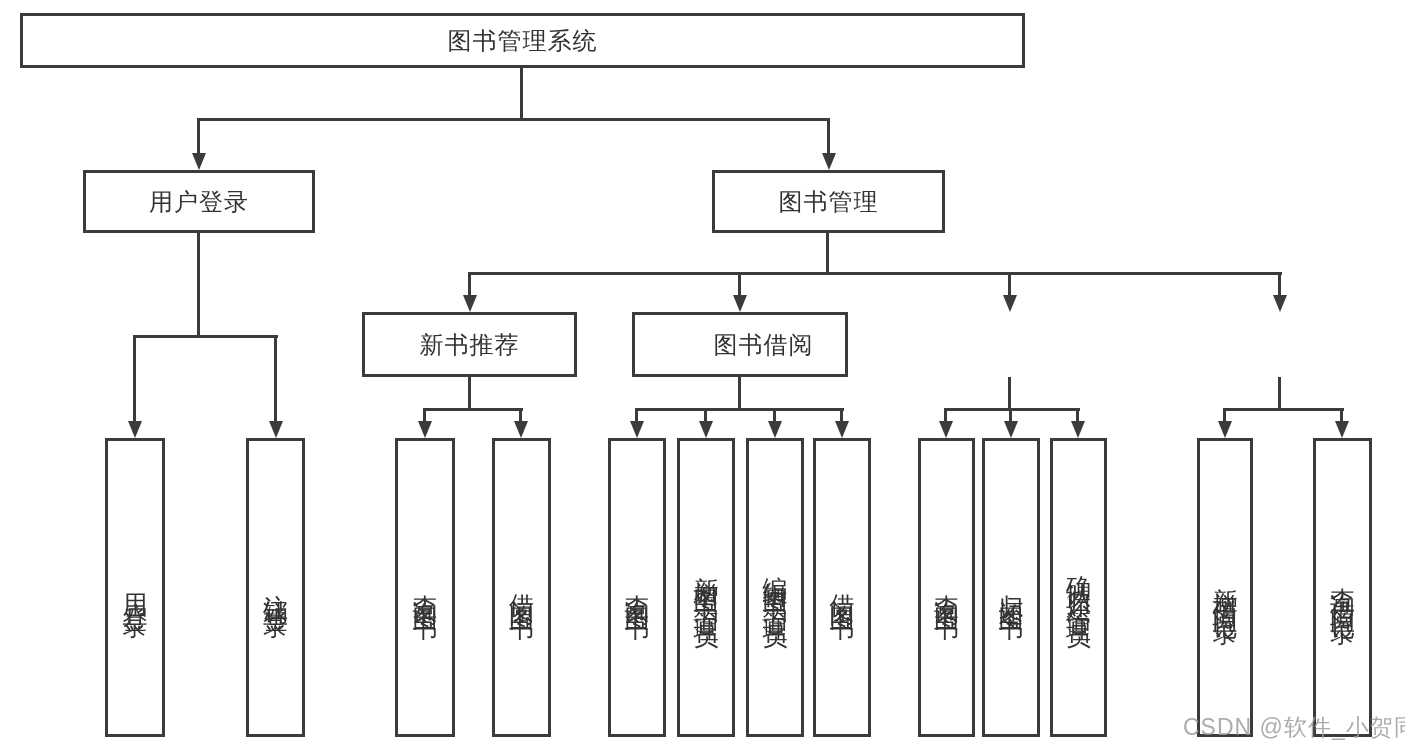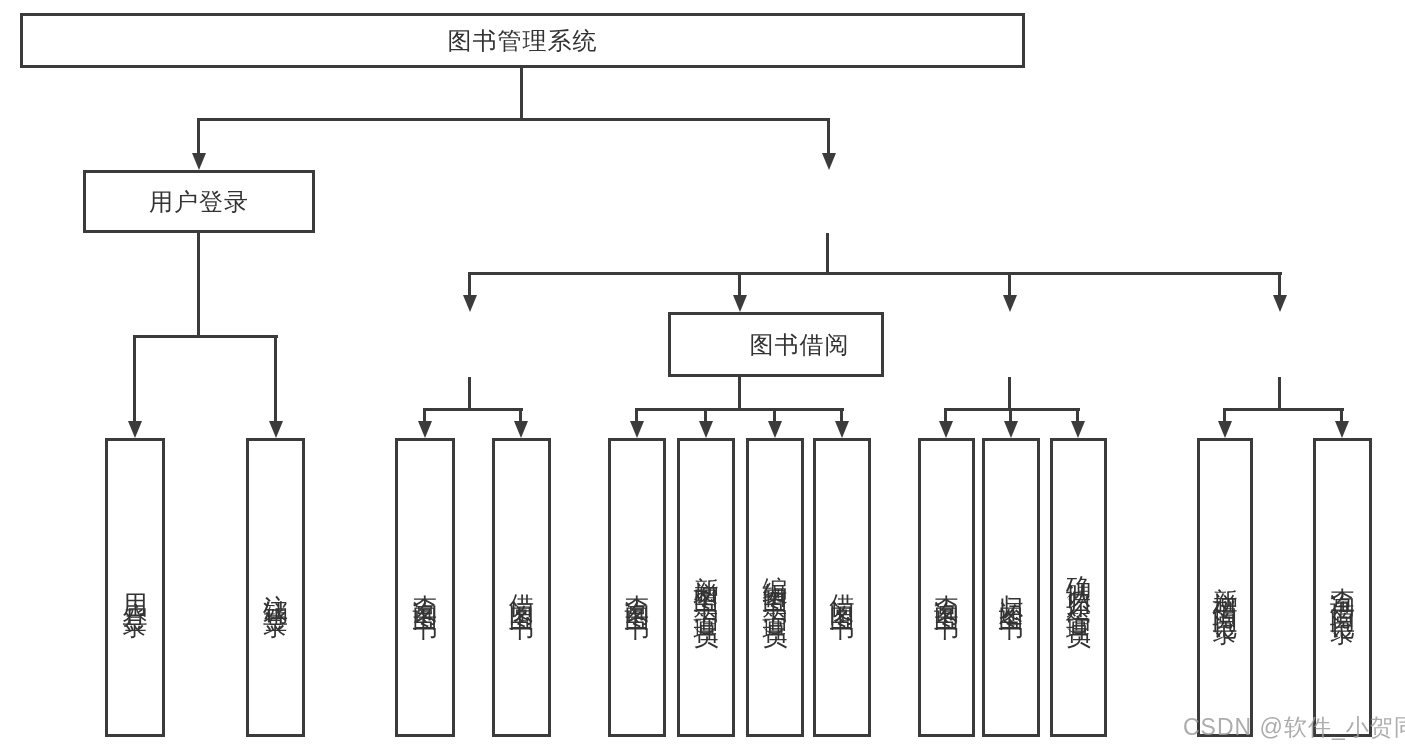--- a/index.html
+++ b/index.html
@@ -51,40 +51,46 @@
   <div class="vline" style="left:520px;top:68px;height:50px;"></div>
   <div class="hline" style="left:197px;top:118px;width:633px;"></div>
   <div class="vline" style="left:197px;top:118px;height:36px;"></div>
   <div class="arrow" style="left:192px;top:153px;"></div>
   <div class="vline" style="left:827px;top:118px;height:36px;"></div>
   <div class="arrow" style="left:822px;top:153px;"></div>
 
   <div class="node h" style="left:83px;top:170px;width:232px;height:63px;">
     <span>用户登录</span>
   </div>
+  <div class="node h" style="left:712px;top:170px;width:233px;height:63px;">
+    <span>图书管理</span>
+  </div>
 
   <div class="vline" style="left:197px;top:233px;height:102px;"></div>
   <div class="hline" style="left:133px;top:335px;width:145px;"></div>
   <div class="vline" style="left:133px;top:335px;height:86px;"></div>
   <div class="arrow" style="left:128px;top:421px;"></div>
   <div class="vline" style="left:274px;top:335px;height:86px;"></div>
   <div class="arrow" style="left:269px;top:421px;"></div>
 
   <div class="vline" style="left:826px;top:233px;height:39px;"></div>
   <div class="hline" style="left:468px;top:272px;width:814px;"></div>
   <div class="vline" style="left:468px;top:272px;height:23px;"></div>
   <div class="arrow" style="left:463px;top:295px;"></div>
   <div class="vline" style="left:738px;top:272px;height:23px;"></div>
   <div class="arrow" style="left:733px;top:295px;"></div>
   <div class="vline" style="left:1008px;top:272px;height:23px;"></div>
   <div class="arrow" style="left:1003px;top:295px;"></div>
   <div class="vline" style="left:1278px;top:272px;height:23px;"></div>
   <div class="arrow" style="left:1273px;top:295px;"></div>
 
-  <div class="node h" style="left:668px;top:312px;width:216px;height:65px;padding-left:47px;">
+  <div class="node h" style="left:362px;top:312px;width:215px;height:65px;">
+    <span>新书推荐</span>
+  </div>
+  <div class="node h" style="left:632px;top:312px;width:216px;height:65px;padding-left:47px;">
     <span>图书借阅</span>
   </div>
 
   <div class="vline" style="left:468px;top:377px;height:31px;"></div>
   <div class="hline" style="left:423px;top:408px;width:100px;"></div>
   <div class="vline" style="left:423px;top:408px;height:13px;"></div>
   <div class="arrow" style="left:418px;top:421px;"></div>
   <div class="vline" style="left:519px;top:408px;height:13px;"></div>
   <div class="arrow" style="left:514px;top:421px;"></div>
 

